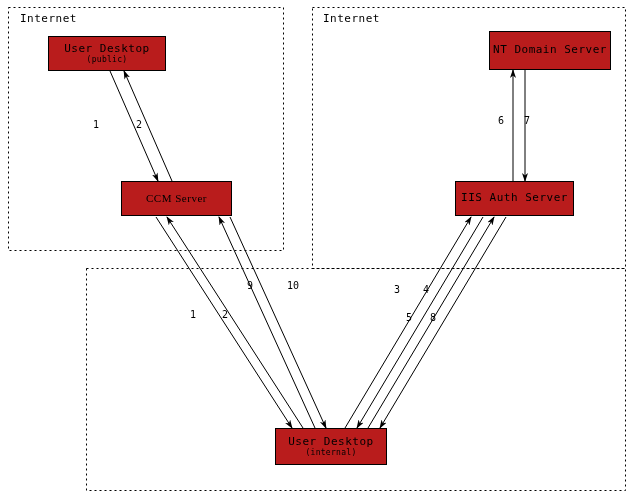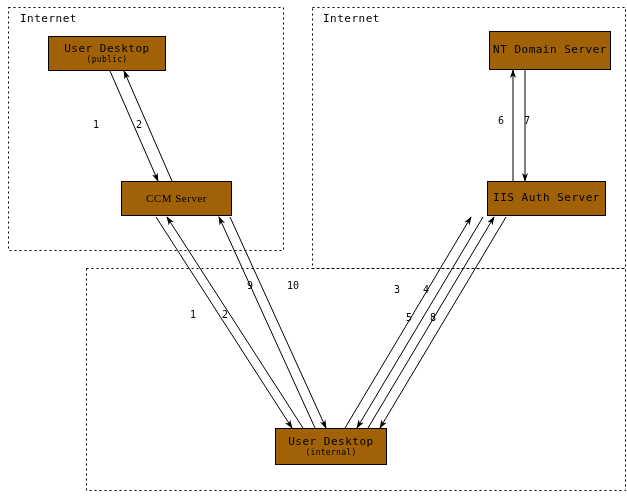--- a/index.html
+++ b/index.html
@@ -26,21 +26,21 @@
     position: absolute;
     font-family: "DejaVu Sans Mono", "Liberation Mono", monospace;
     font-size: 11px;
     color: #000000;
     white-space: nowrap;
     letter-spacing: 0.5px;
   }
   .node-box {
     position: absolute;
     border: 1px solid #000000;
-    background: #a16207;
+    background: #b91c1c;
     box-sizing: border-box;
     display: flex;
     flex-direction: column;
     align-items: center;
     justify-content: center;
     font-family: "DejaVu Sans Mono", "Liberation Mono", monospace;
     color: #000000;
   }
   .node-title {
     font-size: 11px;
@@ -103,21 +103,21 @@
       <div class="node-box" style="left: 48px; top: 36px; width: 118px; height: 35px;">
         <div class="node-title">User Desktop</div>
         <div class="node-sub">(public)</div>
       </div>
       <div class="node-box" style="left: 121px; top: 181px; width: 111px; height: 35px; font-family: Liberation Serif, serif;">
         <div class="node-title">CCM Server</div>
       </div>
       <div class="node-box" style="left: 452px; top: 31px; width: 122px; height: 39px; margin-left: 37px;">
         <div class="node-title">NT Domain Server</div>
       </div>
-      <div class="node-box" style="left: 455px; top: 181px; width: 119px; height: 35px; margin-left: 32px;">
+      <div class="node-box" style="left: 455px; top: 181px; width: 119px; height: 35px;">
         <div class="node-title">IIS Auth Server</div>
       </div>
       <div class="node-box" style="left: 275px; top: 428px; width: 112px; height: 37px;">
         <div class="node-title">User Desktop</div>
         <div class="node-sub">(internal)</div>
       </div>
     </div>
   <div id="edge-label-layer">
       <div class="edge-label" style="left: 93px; top: 120px;">1</div>
       <div class="edge-label" style="left: 136px; top: 120px;">2</div>

